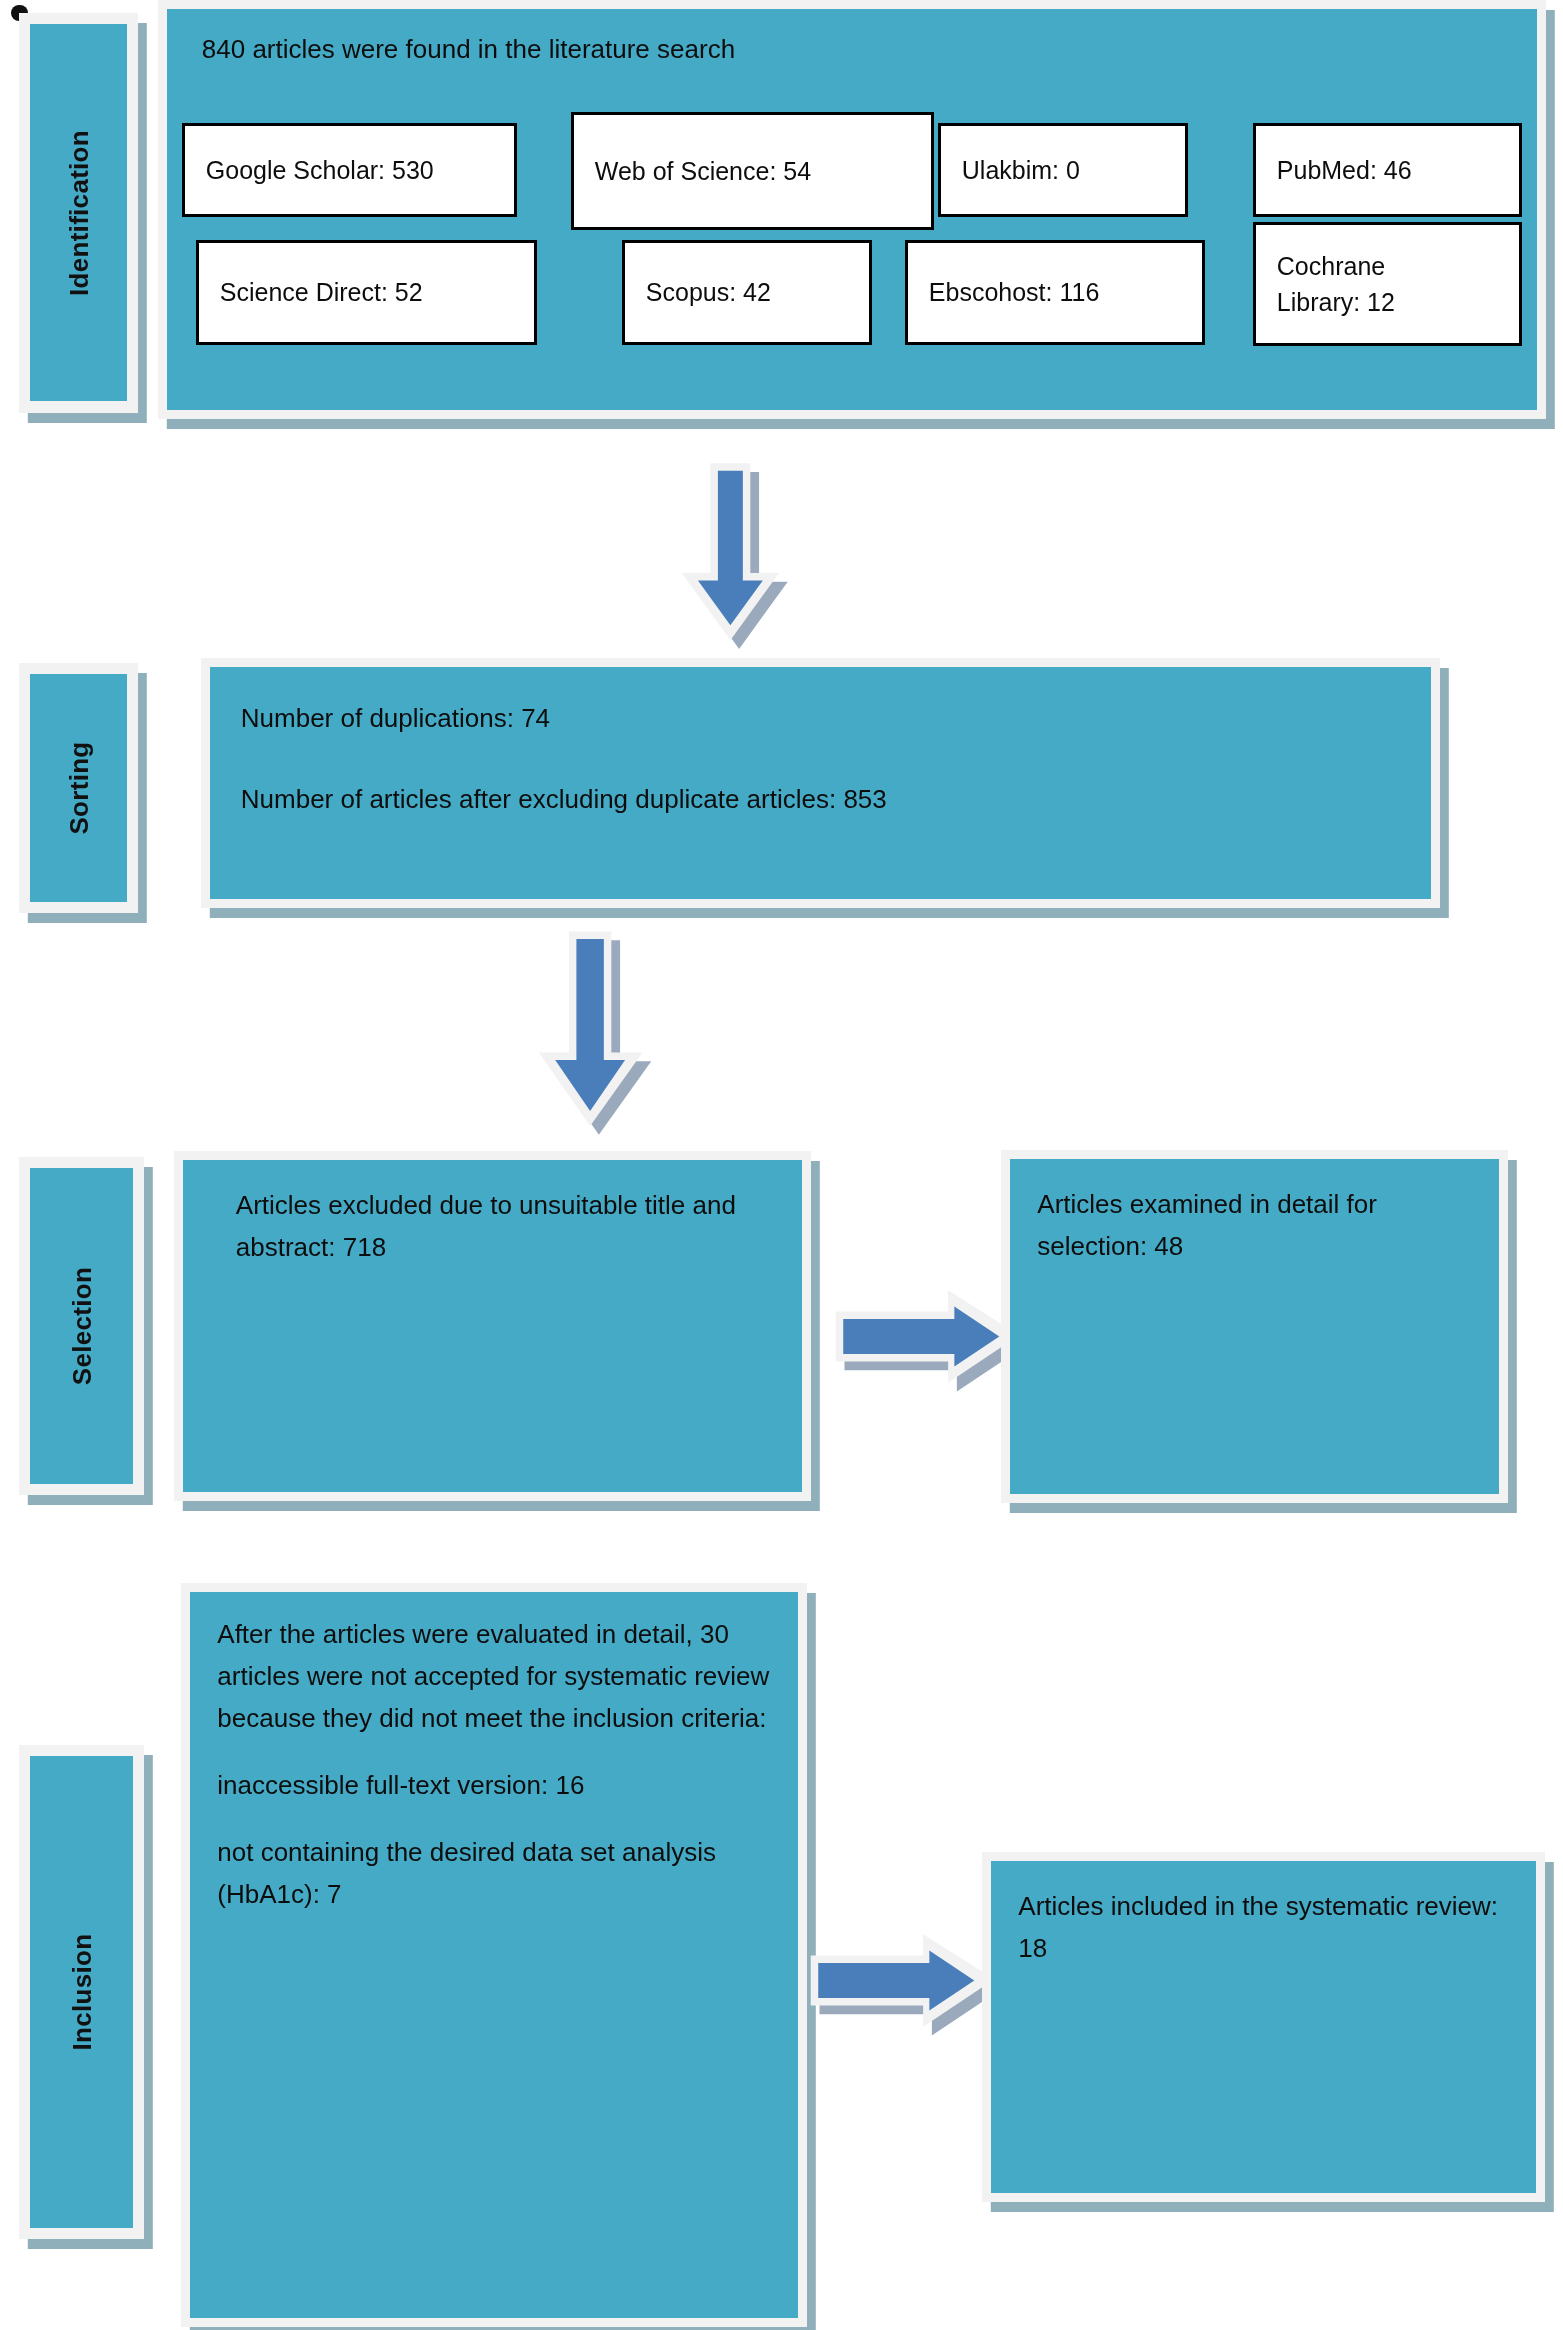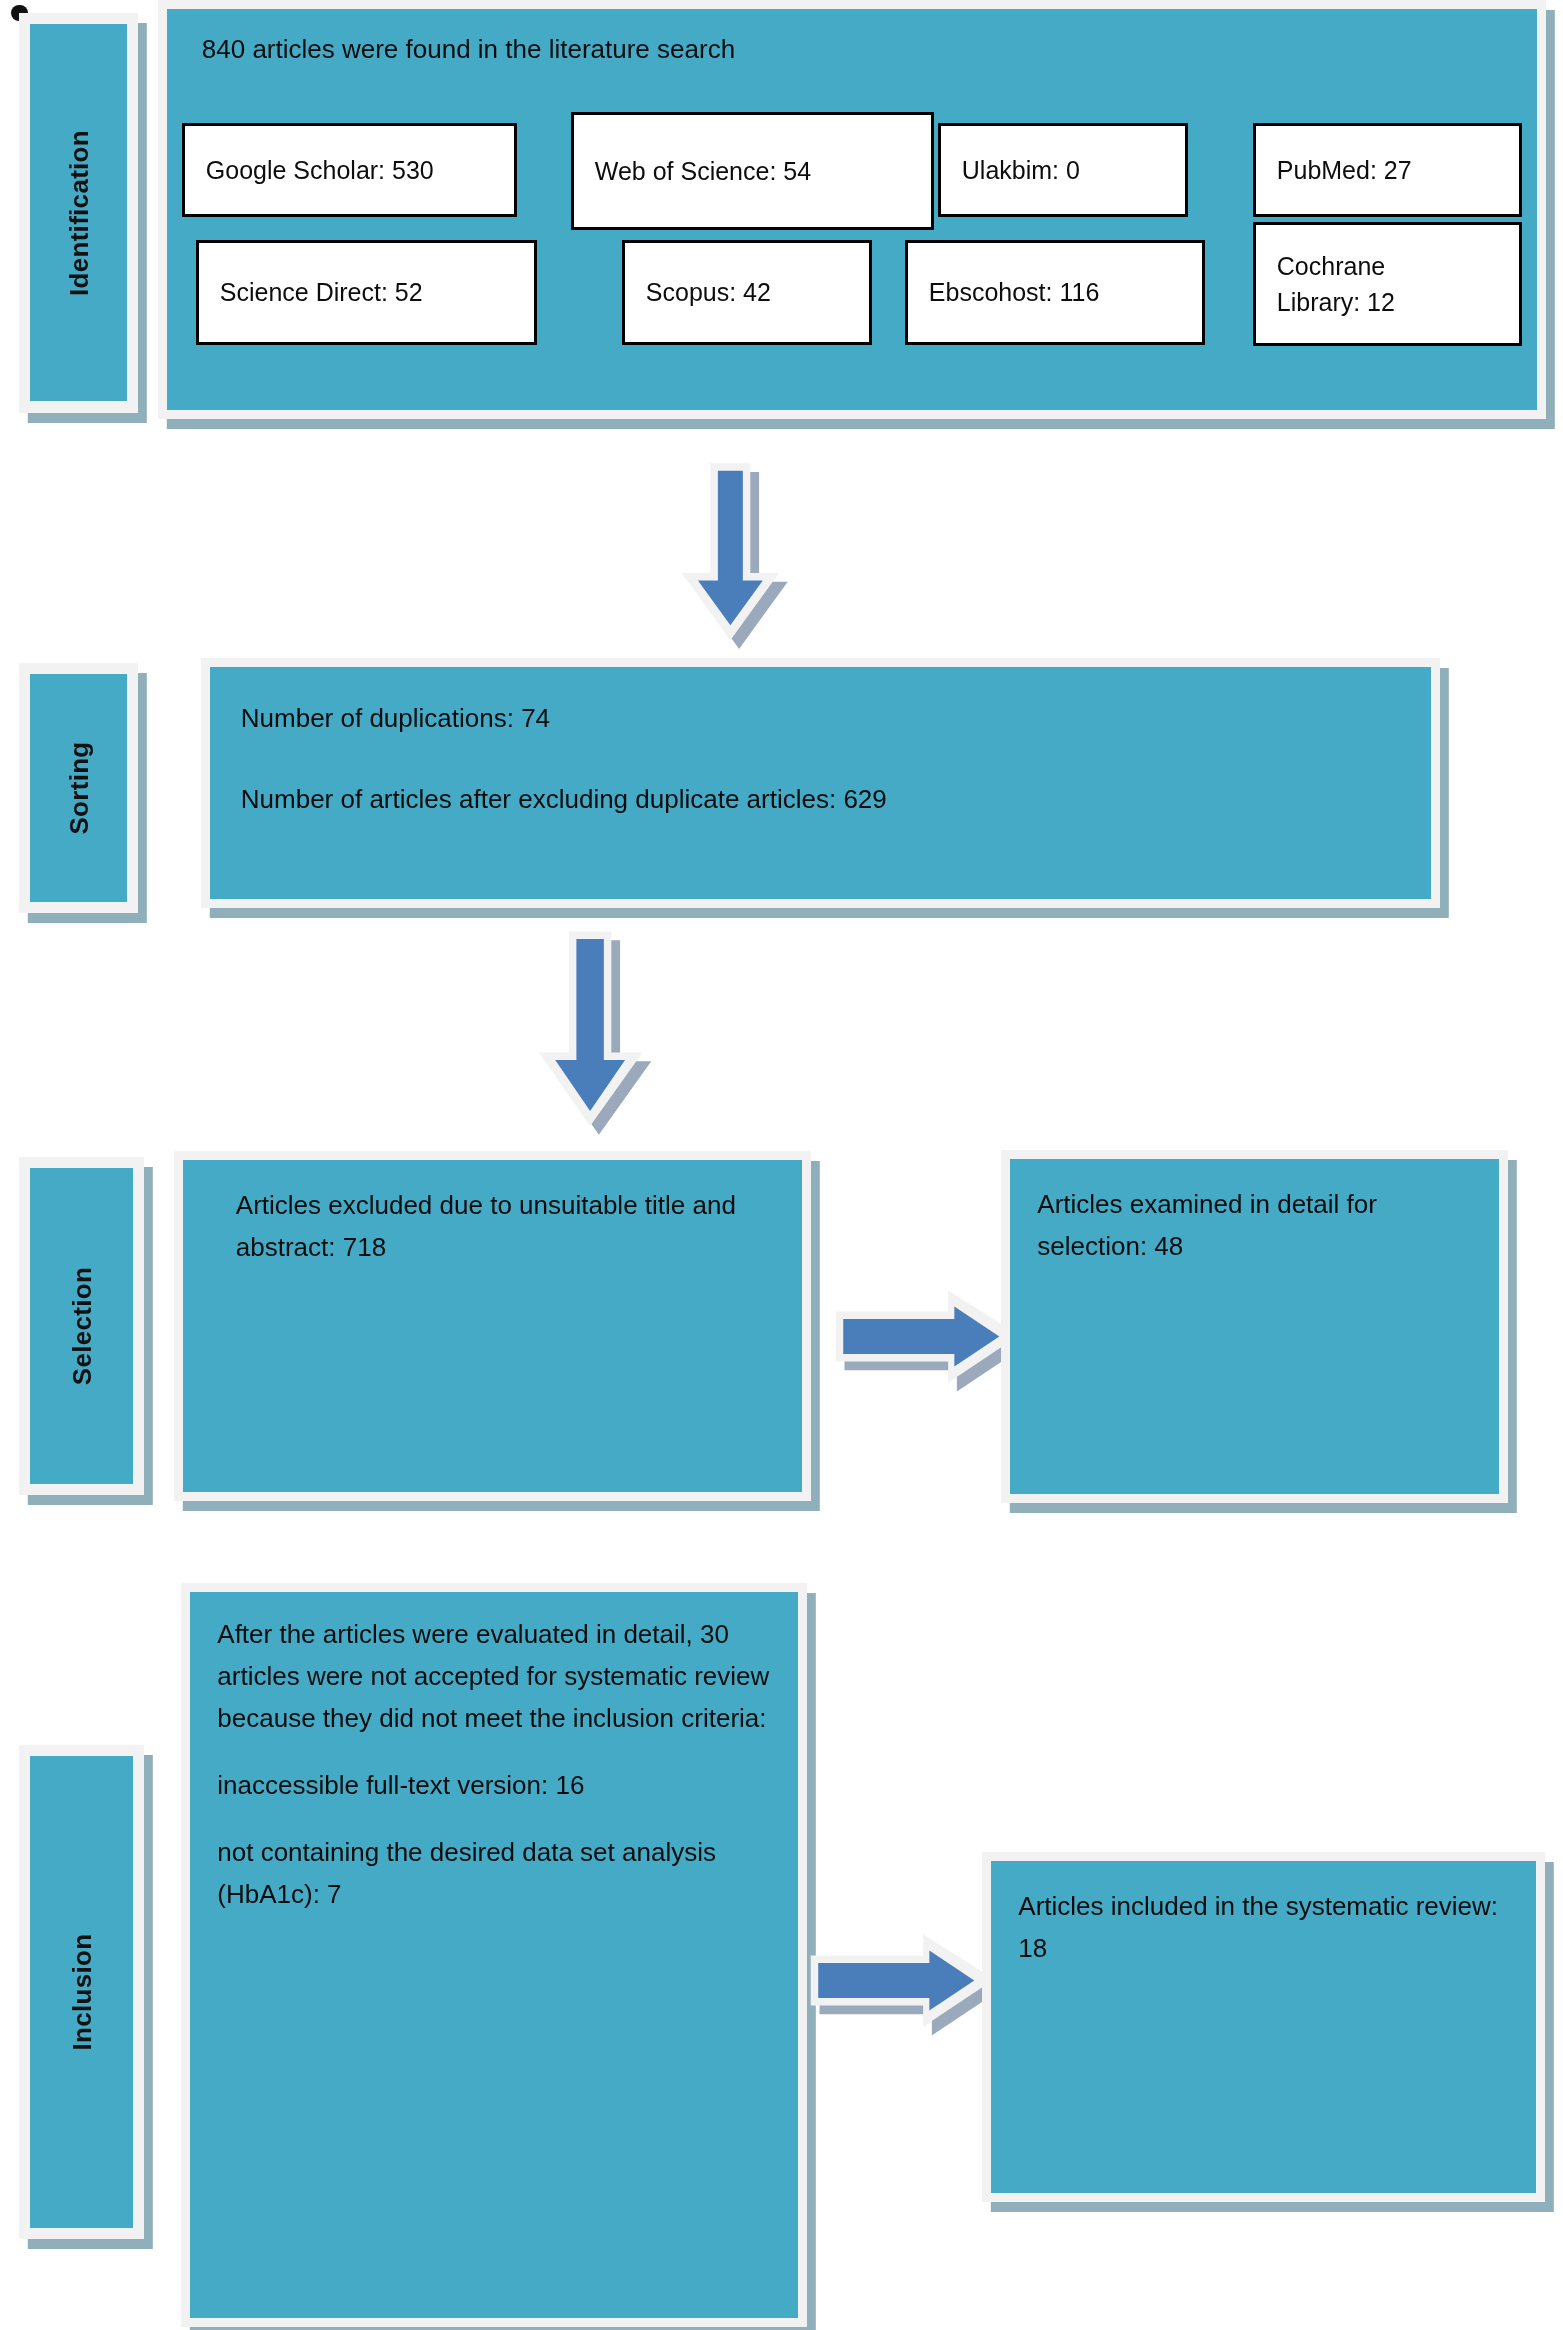--- a/index.html
+++ b/index.html
@@ -117,21 +117,21 @@
       <div class="db-box" style="left:15px; top:114px; width:335px; height:94px;">
         <span class="db-label">Google Scholar: 530</span>
       </div>
       <div class="db-box" style="left:404px; top:103px; width:363px; height:118px;">
         <span class="db-label">Web of Science: 54</span>
       </div>
       <div class="db-box" style="left:771px; top:114px; width:250px; height:94px;">
         <span class="db-label">Ulakbim: 0</span>
       </div>
       <div class="db-box" style="left:1086px; top:114px; width:269px; height:94px;">
-        <span class="db-label">PubMed: 27</span>
+        <span class="db-label">PubMed: 46</span>
       </div>
 
       <div class="db-box" style="left:29px; top:231px; width:341px; height:105px;">
         <span class="db-label">Science Direct: 52</span>
       </div>
       <div class="db-box" style="left:455px; top:231px; width:250px; height:105px;">
         <span class="db-label">Scopus: 42</span>
       </div>
       <div class="db-box" style="left:738px; top:231px; width:300px; height:105px;">
         <span class="db-label">Ebscohost: 116</span>
@@ -157,21 +157,21 @@
   <div class="card stage-chip" style="left:19px; top:663px; width:119px; height:250px;">
     <div class="card-body">
       <div class="stage-label">Sorting</div>
     </div>
   </div>
 
   <div class="card" style="left:201px; top:658px; width:1239px; height:250px;">
     <div class="card-body">
       <div class="box-text" style="left:31px; top:30px; right:25px;">
         <p>Number of duplications: 74</p>
-        <p style="margin-top:39px;">Number of articles after excluding duplicate articles: 629</p>
+        <p style="margin-top:39px;">Number of articles after excluding duplicate articles: 853</p>
       </div>
     </div>
   </div>
 
   <div class="arrow" style="left:524px; top:920px; width:131px; height:225px;">
     <svg width="131" height="225" viewBox="0 0 210 360" xmlns="http://www.w3.org/2000/svg">
       <polygon points="72,18 140,18 140,212 190,212 106,330 24,212 72,212" transform="translate(14,14)" fill="#9aaabc"></polygon>
       <polygon points="72,18 140,18 140,212 190,212 106,330 24,212 72,212" fill="#f2f2f2"></polygon>
       <polygon points="84,30 128,30 128,224 162,224 106,306 50,224 84,224" fill="#4a7ebb"></polygon>
     </svg>

